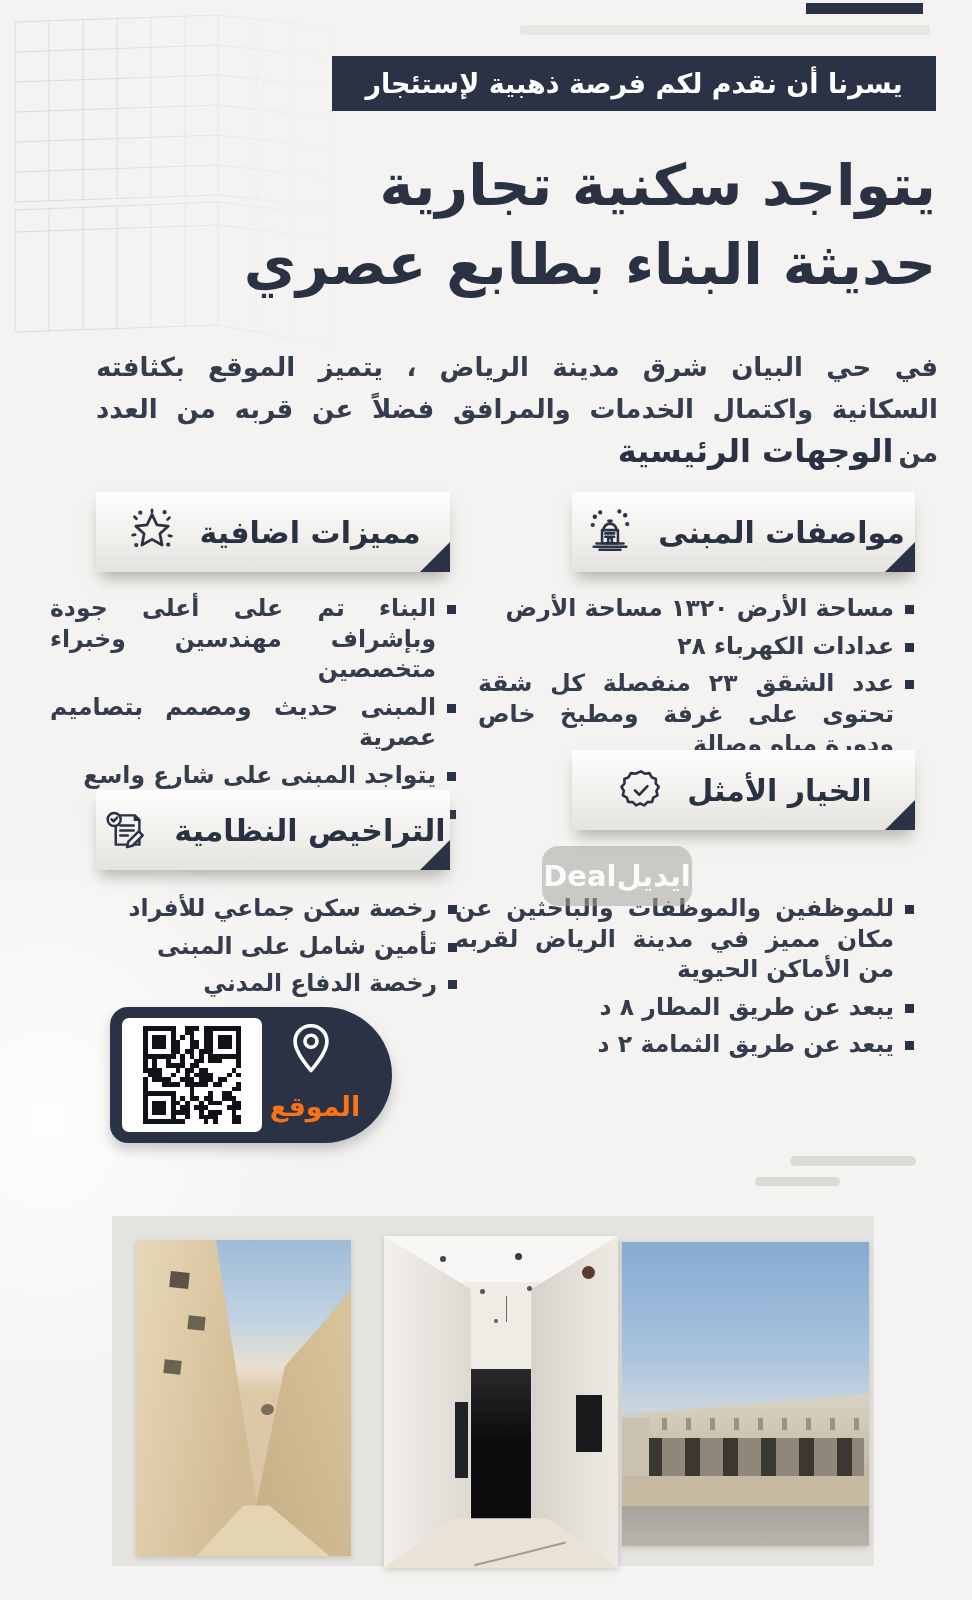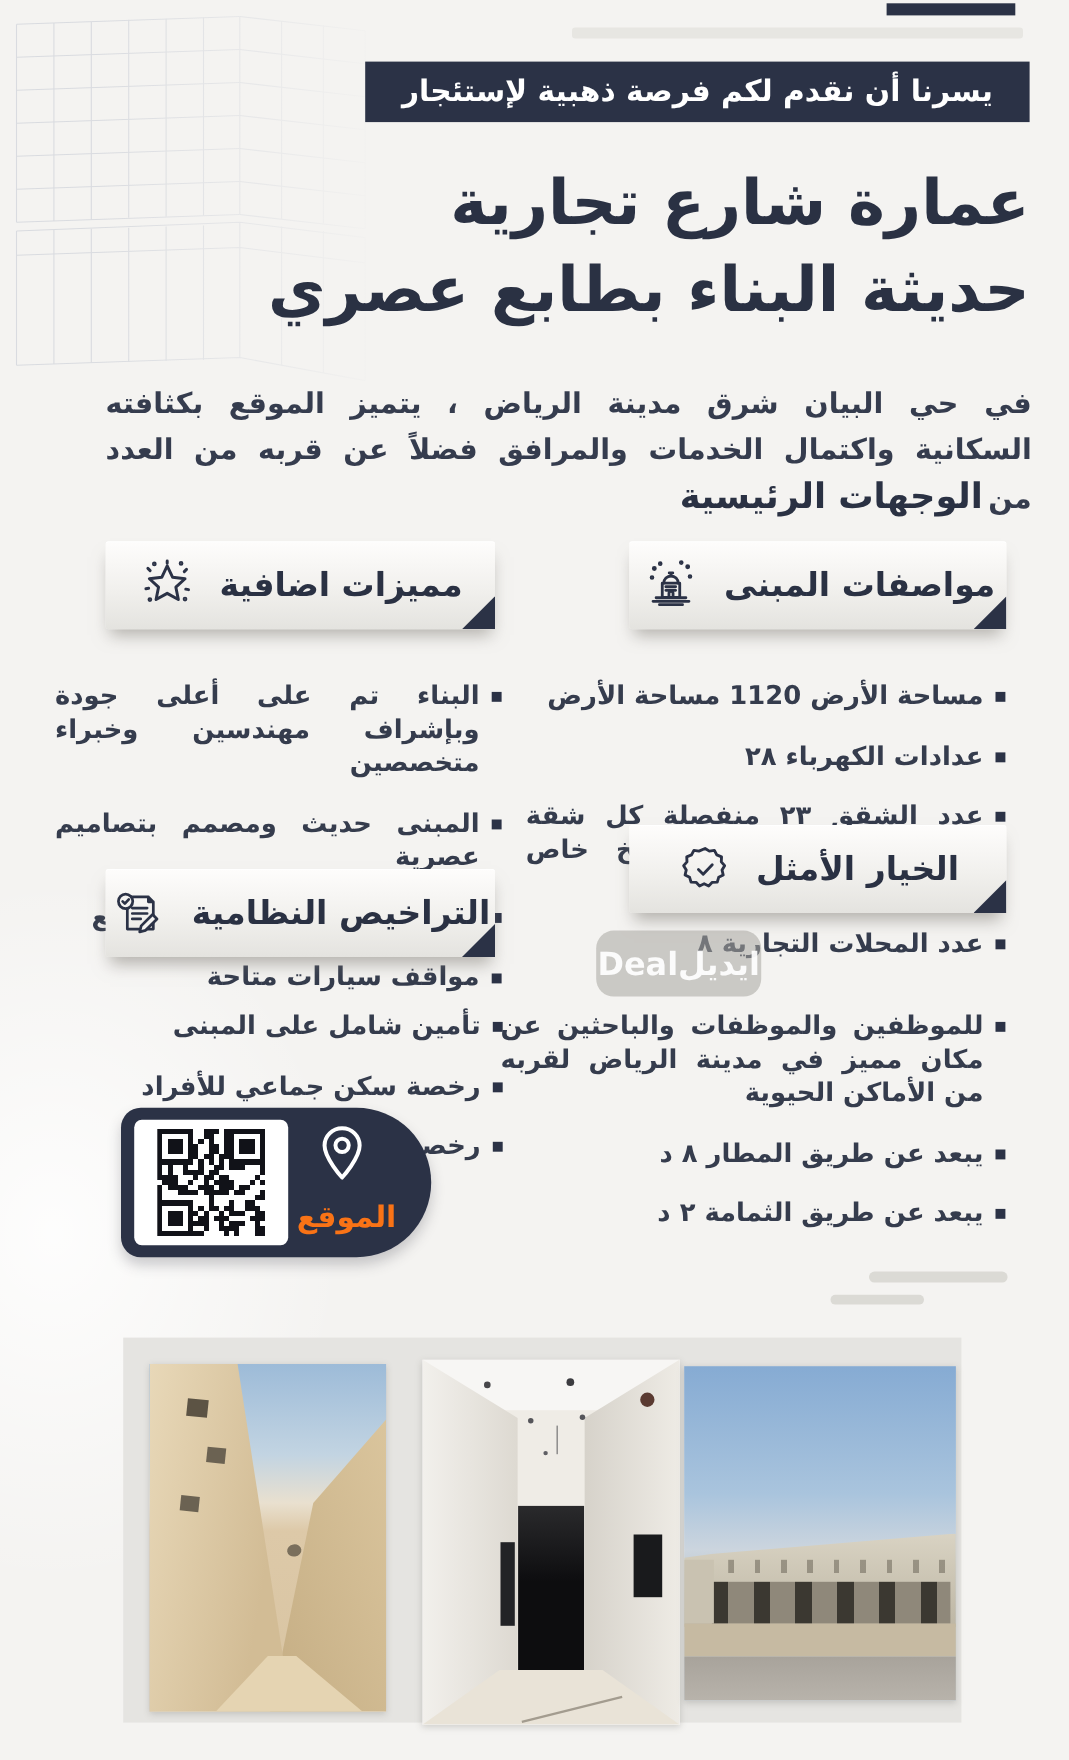--- a/index.html
+++ b/index.html
@@ -44,21 +44,21 @@
     background:#2b3246;clip-path:polygon(100% 0,100% 100%,0 100%);}
   .panel .ttl{font-size:30px;font-weight:800;color:#2a3143;}
   .panel svg{flex:0 0 auto;}
   #panel-specs{left:572px;top:492px;width:343px;}
   #panel-features{left:96px;top:492px;width:354px;}
   #panel-best{left:572px;top:750px;width:343px;}
   #panel-licenses{left:96px;top:790px;width:354px;}
 
   
   .blist{font-size:23.5px;font-weight:600;color:#353c4d;line-height:1.3;text-align:justify;}
-  .blist .li{position:relative;padding-right:20px;margin-bottom:7px;margin-top:24px;}
+  .blist .li{position:relative;padding-right:20px;margin-bottom:7px;}
   .blist .blt{position:absolute;right:0;top:.52em;width:9px;height:9px;background:#2b3246;display:inline-block;}
   #list-specs{left:478px;top:593px;width:436px;}
   #list-features{left:50px;top:593px;width:406px;}
   #list-best{left:455px;top:893px;width:459px;}
   #list-licenses{left:95px;top:893px;width:362px;}
 
   
   #watermark{left:542px;top:846px;width:150px;height:60px;z-index:6;border-radius:16px;
     background:rgba(168,166,161,.55);display:flex;align-items:center;justify-content:center;}
   #watermark span{color:rgba(255,255,255,.92);font-size:29px;font-weight:800;}
@@ -103,21 +103,21 @@
   <div id="page-glow" class="abs"></div>
 
   <div id="top-accent-bar" class="abs"></div>
   <div id="top-accent-band" class="abs"></div>
 
   <div id="banner" class="abs">
     <span>يسرنا أن نقدم لكم فرصة ذهبية لإستئجار</span>
   </div>
 
   <div id="title" class="abs">
-    <div>عمارة شارع تجارية</div>
+    <div>يتواجد سكنية تجارية</div>
     <div>حديثة البناء بطابع عصري</div>
   </div>
 
   <div id="intro-1" class="abs intro-line">في حي البيان شرق مدينة الرياض ، يتميز الموقع بكثافته</div>
   <div id="intro-2" class="abs intro-line">السكانية واكتمال الخدمات والمرافق فضلاً عن قربه من العدد</div>
   <div id="intro-emph" class="abs">
     <span class="emph-small">من</span>
     <span class="emph-big">الوجهات الرئيسية</span>
   </div>
 
@@ -145,21 +145,21 @@
       <path d="M4.2 5.2 l.9.9 M19.8 5.6 l-.9.9 M3.4 13.4 l1.1-.2 M20.6 13.8 l-1.1-.2 M12 2.2 v.9"></path>
       <circle cx="6.8" cy="3.4" r="0.35" fill="#2b3246"></circle>
         <circle cx="17.6" cy="3.2" r="0.35" fill="#2b3246"></circle>
       <circle cx="5" cy="17.8" r="0.35" fill="#2b3246"></circle>
         <circle cx="19.2" cy="17.6" r="0.35" fill="#2b3246"></circle>
     </svg>
   </div>
 
   <div id="list-specs" class="abs blist">
 
-  <div class="li"><span class="blt"></span><span>مساحة الأرض 1120 مساحة الأرض</span></div>
+  <div class="li"><span class="blt"></span><span>مساحة الأرض ١٣٢٠ مساحة الأرض</span></div>
       <div class="li"><span class="blt"></span><span>عدادات الكهرباء ٢٨</span></div>
       <div class="li"><span class="blt"></span><span>عدد الشقق ٢٣ منفصلة كل شقة تحتوى على غرفة ومطبخ خاص ودورة مياه وصالة</span></div>
       <div class="li"><span class="blt"></span><span>عدد المحلات التجارية ٨</span></div>
     </div>
   <div id="list-features" class="abs blist">
 
   <div class="li"><span class="blt"></span><span>البناء تم على أعلى جودة وبإشراف مهندسين وخبراء متخصصين</span></div>
       <div class="li"><span class="blt"></span><span>المبنى حديث ومصمم بتصاميم عصرية</span></div>
       <div class="li"><span class="blt"></span><span>يتواجد المبنى على شارع واسع</span></div>
       <div class="li"><span class="blt"></span><span>مواقف سيارات متاحة</span></div>
@@ -188,22 +188,22 @@
   </div>
 
   <div id="list-best" class="abs blist">
 
   <div class="li"><span class="blt"></span><span>للموظفين والموظفات والباحثين عن مكان مميز في مدينة الرياض لقربه من الأماكن الحيوية</span></div>
       <div class="li"><span class="blt"></span><span>يبعد عن طريق المطار ٨ د</span></div>
       <div class="li"><span class="blt"></span><span>يبعد عن طريق الثمامة ٢ د</span></div>
     </div>
   <div id="list-licenses" class="abs blist">
 
-  <div class="li"><span class="blt"></span><span>تأمين شامل على المبنى</span></div>
-      <div class="li"><span class="blt"></span><span>رخصة سكن جماعي للأفراد</span></div>
+  <div class="li"><span class="blt"></span><span>رخصة سكن جماعي للأفراد</span></div>
+      <div class="li"><span class="blt"></span><span>تأمين شامل على المبنى</span></div>
       <div class="li"><span class="blt"></span><span>رخصة الدفاع المدني</span></div>
     </div>
 
   <div id="location-card" class="abs">
     <div id="qr-box" class="abs">
       <svg viewBox="0 0 21 21" preserveAspectRatio="none">
         <path id="qr-path" fill="#111218" d="M0 0h1v1h-1zM1 0h1v1h-1zM2 0h1v1h-1zM3 0h1v1h-1zM4 0h1v1h-1zM5 0h1v1h-1zM6 0h1v1h-1zM9 0h1v1h-1zM10 0h1v1h-1zM11 0h1v1h-1zM13 0h1v1h-1zM14 0h1v1h-1zM15 0h1v1h-1zM16 0h1v1h-1zM17 0h1v1h-1zM18 0h1v1h-1zM19 0h1v1h-1zM20 0h1v1h-1zM0 1h1v1h-1zM6 1h1v1h-1zM9 1h1v1h-1zM10 1h1v1h-1zM13 1h1v1h-1zM14 1h1v1h-1zM20 1h1v1h-1zM0 2h1v1h-1zM2 2h1v1h-1zM3 2h1v1h-1zM4 2h1v1h-1zM6 2h1v1h-1zM8 2h1v1h-1zM10 2h1v1h-1zM13 2h1v1h-1zM14 2h1v1h-1zM16 2h1v1h-1zM17 2h1v1h-1zM18 2h1v1h-1zM20 2h1v1h-1zM0 3h1v1h-1zM2 3h1v1h-1zM3 3h1v1h-1zM4 3h1v1h-1zM6 3h1v1h-1zM7 3h1v1h-1zM10 3h1v1h-1zM11 3h1v1h-1zM13 3h1v1h-1zM14 3h1v1h-1zM16 3h1v1h-1zM17 3h1v1h-1zM18 3h1v1h-1zM20 3h1v1h-1zM0 4h1v1h-1zM2 4h1v1h-1zM3 4h1v1h-1zM4 4h1v1h-1zM6 4h1v1h-1zM7 4h1v1h-1zM10 4h1v1h-1zM11 4h1v1h-1zM13 4h1v1h-1zM14 4h1v1h-1zM16 4h1v1h-1zM17 4h1v1h-1zM18 4h1v1h-1zM20 4h1v1h-1zM0 5h1v1h-1zM6 5h1v1h-1zM7 5h1v1h-1zM9 5h1v1h-1zM10 5h1v1h-1zM12 5h1v1h-1zM13 5h1v1h-1zM14 5h1v1h-1zM20 5h1v1h-1zM0 6h1v1h-1zM1 6h1v1h-1zM2 6h1v1h-1zM3 6h1v1h-1zM4 6h1v1h-1zM5 6h1v1h-1zM6 6h1v1h-1zM8 6h1v1h-1zM10 6h1v1h-1zM12 6h1v1h-1zM14 6h1v1h-1zM15 6h1v1h-1zM16 6h1v1h-1zM17 6h1v1h-1zM18 6h1v1h-1zM19 6h1v1h-1zM20 6h1v1h-1zM0 7h1v1h-1zM2 7h1v1h-1zM5 7h1v1h-1zM8 7h1v1h-1zM11 7h1v1h-1zM12 7h1v1h-1zM14 7h1v1h-1zM15 7h1v1h-1zM16 7h1v1h-1zM20 7h1v1h-1zM0 8h1v1h-1zM2 8h1v1h-1zM5 8h1v1h-1zM6 8h1v1h-1zM7 8h1v1h-1zM8 8h1v1h-1zM10 8h1v1h-1zM11 8h1v1h-1zM20 8h1v1h-1zM0 9h1v1h-1zM1 9h1v1h-1zM2 9h1v1h-1zM3 9h1v1h-1zM7 9h1v1h-1zM9 9h1v1h-1zM10 9h1v1h-1zM12 9h1v1h-1zM13 9h1v1h-1zM19 9h1v1h-1zM1 10h1v1h-1zM2 10h1v1h-1zM3 10h1v1h-1zM6 10h1v1h-1zM9 10h1v1h-1zM11 10h1v1h-1zM12 10h1v1h-1zM13 10h1v1h-1zM14 10h1v1h-1zM18 10h1v1h-1zM20 10h1v1h-1zM0 11h1v1h-1zM2 11h1v1h-1zM3 11h1v1h-1zM4 11h1v1h-1zM5 11h1v1h-1zM8 11h1v1h-1zM9 11h1v1h-1zM10 11h1v1h-1zM12 11h1v1h-1zM13 11h1v1h-1zM14 11h1v1h-1zM16 11h1v1h-1zM17 11h1v1h-1zM0 12h1v1h-1zM4 12h1v1h-1zM5 12h1v1h-1zM6 12h1v1h-1zM7 12h1v1h-1zM9 12h1v1h-1zM10 12h1v1h-1zM11 12h1v1h-1zM12 12h1v1h-1zM13 12h1v1h-1zM15 12h1v1h-1zM16 12h1v1h-1zM20 12h1v1h-1zM0 13h1v1h-1zM10 13h1v1h-1zM19 13h1v1h-1zM20 13h1v1h-1zM0 14h1v1h-1zM1 14h1v1h-1zM2 14h1v1h-1zM3 14h1v1h-1zM4 14h1v1h-1zM5 14h1v1h-1zM6 14h1v1h-1zM10 14h1v1h-1zM14 14h1v1h-1zM17 14h1v1h-1zM18 14h1v1h-1zM0 15h1v1h-1zM6 15h1v1h-1zM8 15h1v1h-1zM10 15h1v1h-1zM11 15h1v1h-1zM13 15h1v1h-1zM14 15h1v1h-1zM17 15h1v1h-1zM18 15h1v1h-1zM19 15h1v1h-1zM0 16h1v1h-1zM2 16h1v1h-1zM3 16h1v1h-1zM4 16h1v1h-1zM6 16h1v1h-1zM7 16h1v1h-1zM9 16h1v1h-1zM12 16h1v1h-1zM14 16h1v1h-1zM15 16h1v1h-1zM16 16h1v1h-1zM19 16h1v1h-1zM20 16h1v1h-1zM0 17h1v1h-1zM2 17h1v1h-1zM3 17h1v1h-1zM4 17h1v1h-1zM6 17h1v1h-1zM8 17h1v1h-1zM9 17h1v1h-1zM11 17h1v1h-1zM12 17h1v1h-1zM13 17h1v1h-1zM18 17h1v1h-1zM19 17h1v1h-1zM20 17h1v1h-1zM0 18h1v1h-1zM2 18h1v1h-1zM3 18h1v1h-1zM4 18h1v1h-1zM6 18h1v1h-1zM7 18h1v1h-1zM8 18h1v1h-1zM9 18h1v1h-1zM12 18h1v1h-1zM14 18h1v1h-1zM15 18h1v1h-1zM16 18h1v1h-1zM19 18h1v1h-1zM0 19h1v1h-1zM6 19h1v1h-1zM9 19h1v1h-1zM12 19h1v1h-1zM13 19h1v1h-1zM14 19h1v1h-1zM15 19h1v1h-1zM19 19h1v1h-1zM20 19h1v1h-1zM0 20h1v1h-1zM1 20h1v1h-1zM2 20h1v1h-1zM3 20h1v1h-1zM4 20h1v1h-1zM5 20h1v1h-1zM6 20h1v1h-1zM7 20h1v1h-1zM8 20h1v1h-1zM13 20h1v1h-1zM15 20h1v1h-1zM19 20h1v1h-1zM20 20h1v1h-1z"></path>
       </svg>
     </div>
     <svg id="pin" class="abs" viewBox="0 0 24 24" fill="none" stroke="#ffffff" stroke-width="1.5" stroke-linecap="round" stroke-linejoin="round">

